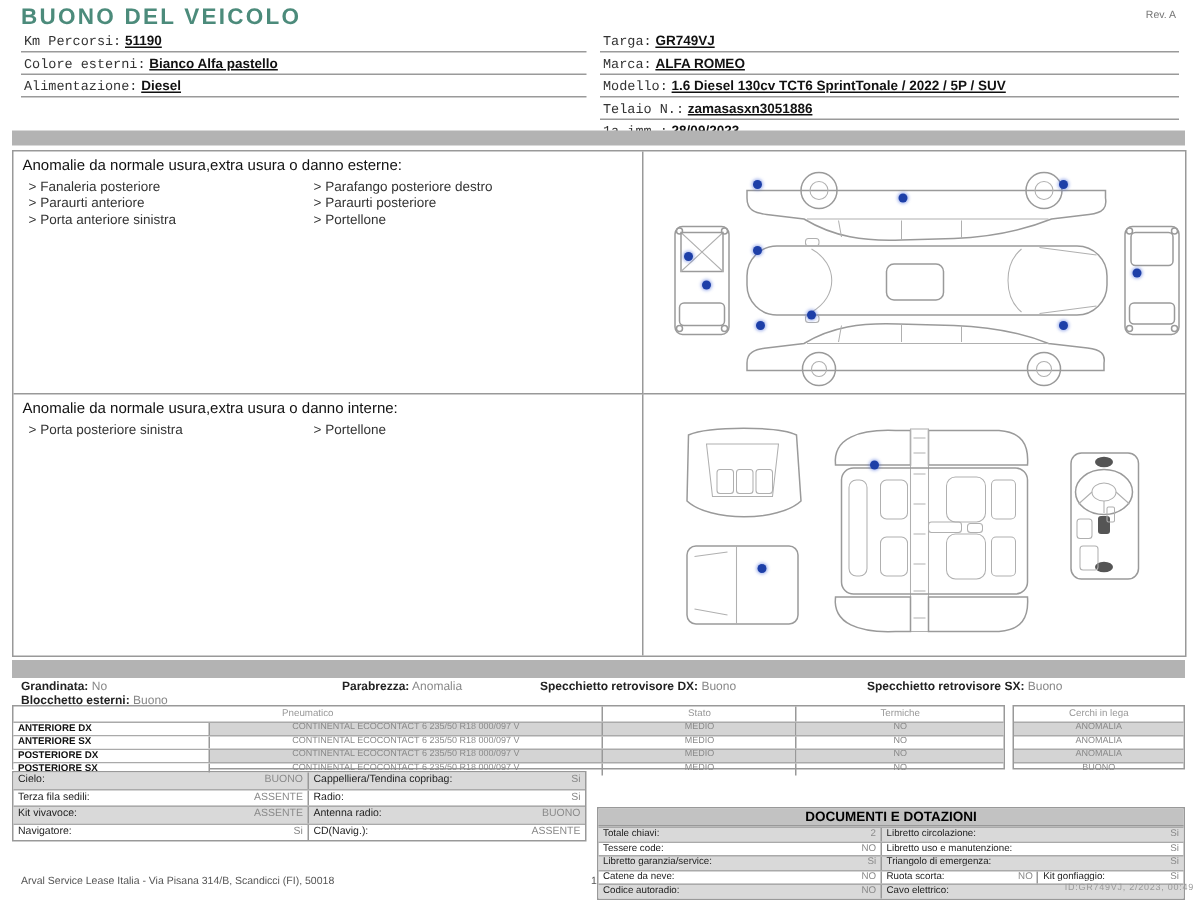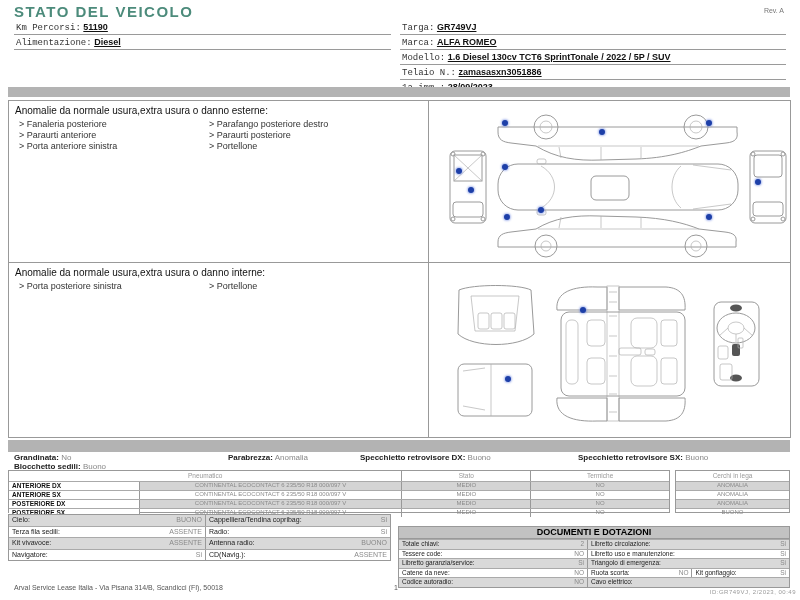--- a/index.html
+++ b/index.html
@@ -63,21 +63,21 @@
   .tc-term{width:138px;color:#8a8a8a;text-align:center;}
   .t-row.shaded .tc{background:#d4d4d4;}
   .t-row.shaded .tc-label{background:#fff;}
   #tire-cerchi .t-head .hc{width:100%;}
   #tire-cerchi .t-row .tc{width:100%;color:#8a8a8a;text-align:center;}
   #tire-cerchi .t-row.shaded .tc{background:#d4d4d4;}
 
   
   .btable{box-sizing:border-box;border:1px solid #999;}
   #tbl-interno{left:8px;top:514px;width:383px;}
-  #tbl-documenti{left:398px;top:526px;width:392px;}
+  #tbl-documenti{left:398px;top:538px;width:392px;}
   .btable .bt-title{height:11px;line-height:11px;text-align:center;background:#c2c2c2;color:#000;font-weight:700;font-size:9px;border-bottom:1px solid #999;}
   .b-row{display:flex;border-top:1px solid #aaa;}
   .b-row:first-of-type{border-top:none;}
   #tbl-interno .b-row{height:10.5px;font-size:7px;line-height:10px;}
   #tbl-documenti .b-row{height:8.6px;font-size:6.5px;line-height:8.2px;}
   .b-pair{display:flex;justify-content:space-between;box-sizing:border-box;padding:0 3px;overflow:hidden;white-space:nowrap;}
   .b-pair .lbl{color:#222;}
   .b-pair .val{color:#8a8a8a;padding-left:4px;}
   .b-row.shaded{background:#d9d9d9;}
   #tbl-interno .p1{width:198px;border-right:1px solid #999;}
@@ -93,25 +93,26 @@
   #watermark{right:0px;top:580px;font-size:30px;font-weight:700;color:#dcdcdc;letter-spacing:0.5px;margin-top:20px;}
   #doc-id{right:4px;top:589px;font-size:6px;color:#9a9a9a;letter-spacing:0.5px;}
 
   svg .ln{fill:none;stroke:#9a9a9a;stroke-width:1;}
   svg .lnt{fill:none;stroke:#b0b0b0;stroke-width:0.7;}
   svg .drk{fill:#555;stroke:none;}
 </style>
 </head>
 <body>
 
-<div class="abs" id="report-title">STATO DEL VEICOLO</div>
+<div class="abs" id="report-title">BUONO DEL VEICOLO</div>
 <div class="abs" id="revision">Rev. A</div>
 
 <div class="abs info-table" id="info-left">
   <div class="info-row"><span class="lbl">Km Percorsi:</span> <span class="val">51190</span></div>
+  <div class="info-row"><span class="lbl">Colore esterni:</span> <span class="val">Bianco Alfa pastello</span></div>
   <div class="info-row"><span class="lbl">Alimentazione:</span> <span class="val">Diesel</span></div>
 </div>
 
 <div class="abs info-table" id="info-right">
   <div class="info-row"><span class="lbl">Targa:</span> <span class="val">GR749VJ</span></div>
   <div class="info-row"><span class="lbl">Marca:</span> <span class="val">ALFA ROMEO</span></div>
   <div class="info-row"><span class="lbl">Modello:</span> <span class="val">1.6 Diesel 130cv TCT6 SprintTonale / 2022 / 5P / SUV</span></div>
   <div class="info-row"><span class="lbl">Telaio N.:</span> <span class="val">zamasasxn3051886</span></div>
   <div class="info-row"><span class="lbl">1a imm.:</span> <span class="val">28/09/2023</span></div>
 </div>
@@ -251,21 +252,21 @@
   </div>
 </div>
 
 <div class="abs sep-bar" id="sep2"></div>
 
 <div class="abs" id="status-area">
   <div class="status-item" style="left:14px;top:0;"><span class="lbl">Grandinata:</span> <span class="val">No</span></div>
   <div class="status-item" style="left:228px;top:0;"><span class="lbl">Parabrezza:</span> <span class="val">Anomalia</span></div>
   <div class="status-item" style="left:360px;top:0;"><span class="lbl">Specchietto retrovisore DX:</span> <span class="val">Buono</span></div>
   <div class="status-item" style="left:578px;top:0;"><span class="lbl">Specchietto retrovisore SX:</span> <span class="val">Buono</span></div>
-  <div class="status-item" style="left:14px;top:9px;"><span class="lbl">Blocchetto sedili:</span> <span class="val">Buono</span></div>
+  <div class="status-item" style="left:14px;top:9px;"><span class="lbl">Blocchetto esterni:</span> <span class="val">Buono</span></div>
 </div>
 
 <div class="abs t-border" id="tire-main">
   <div class="t-head">
     <div class="hc h-pneu">Pneumatico</div>
     <div class="hc h-stato">Stato</div>
     <div class="hc h-term">Termiche</div>
   </div>
   <div class="t-row shaded">
     <div class="tc tc-label">ANTERIORE DX</div>

